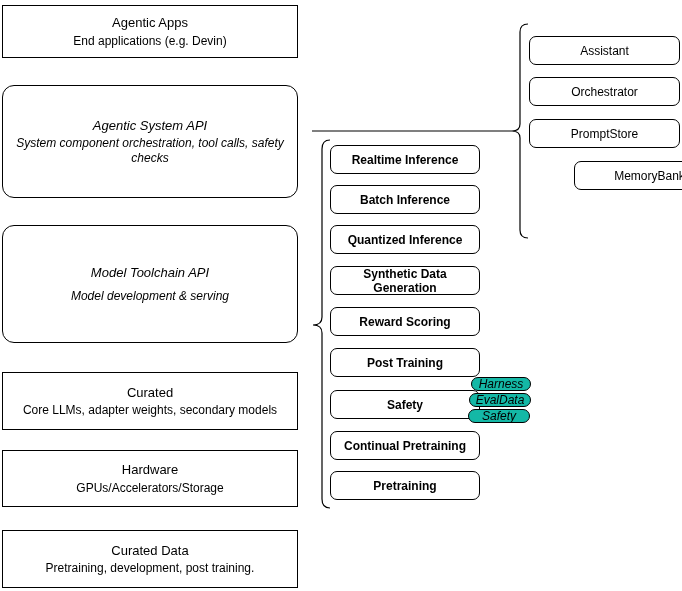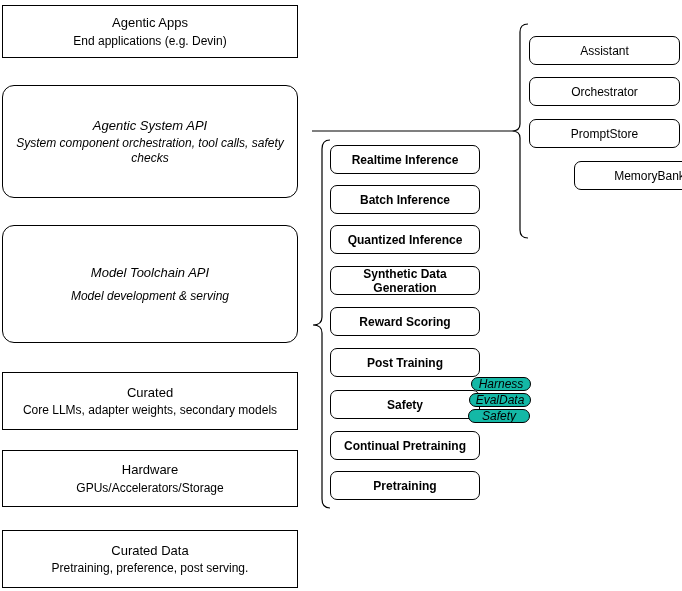--- a/index.html
+++ b/index.html
@@ -91,21 +91,21 @@
     <div class="subtitle">Core LLMs, adapter weights, secondary models</div>
   </div>
 
   <div class="node stack-node r-small" style="top:450px;height:57px;">
     <div class="title">Hardware</div>
     <div class="subtitle">GPUs/Accelerators/Storage</div>
   </div>
 
   <div class="node stack-node r-small" style="top:530px;height:58px;">
     <div class="title">Curated Data</div>
-    <div class="subtitle">Pretraining, preference, post serving.</div>
+    <div class="subtitle">Pretraining, development, post training.</div>
   </div>
 
   <div class="node item-node mid-node r-item" style="top:145px;">
     <span>Realtime Inference</span>
   </div>
   <div class="node item-node mid-node r-item" style="top:185px;">
     <span>Batch Inference</span>
   </div>
   <div class="node item-node mid-node r-item" style="top:225px;">
     <span>Quantized Inference</span>

